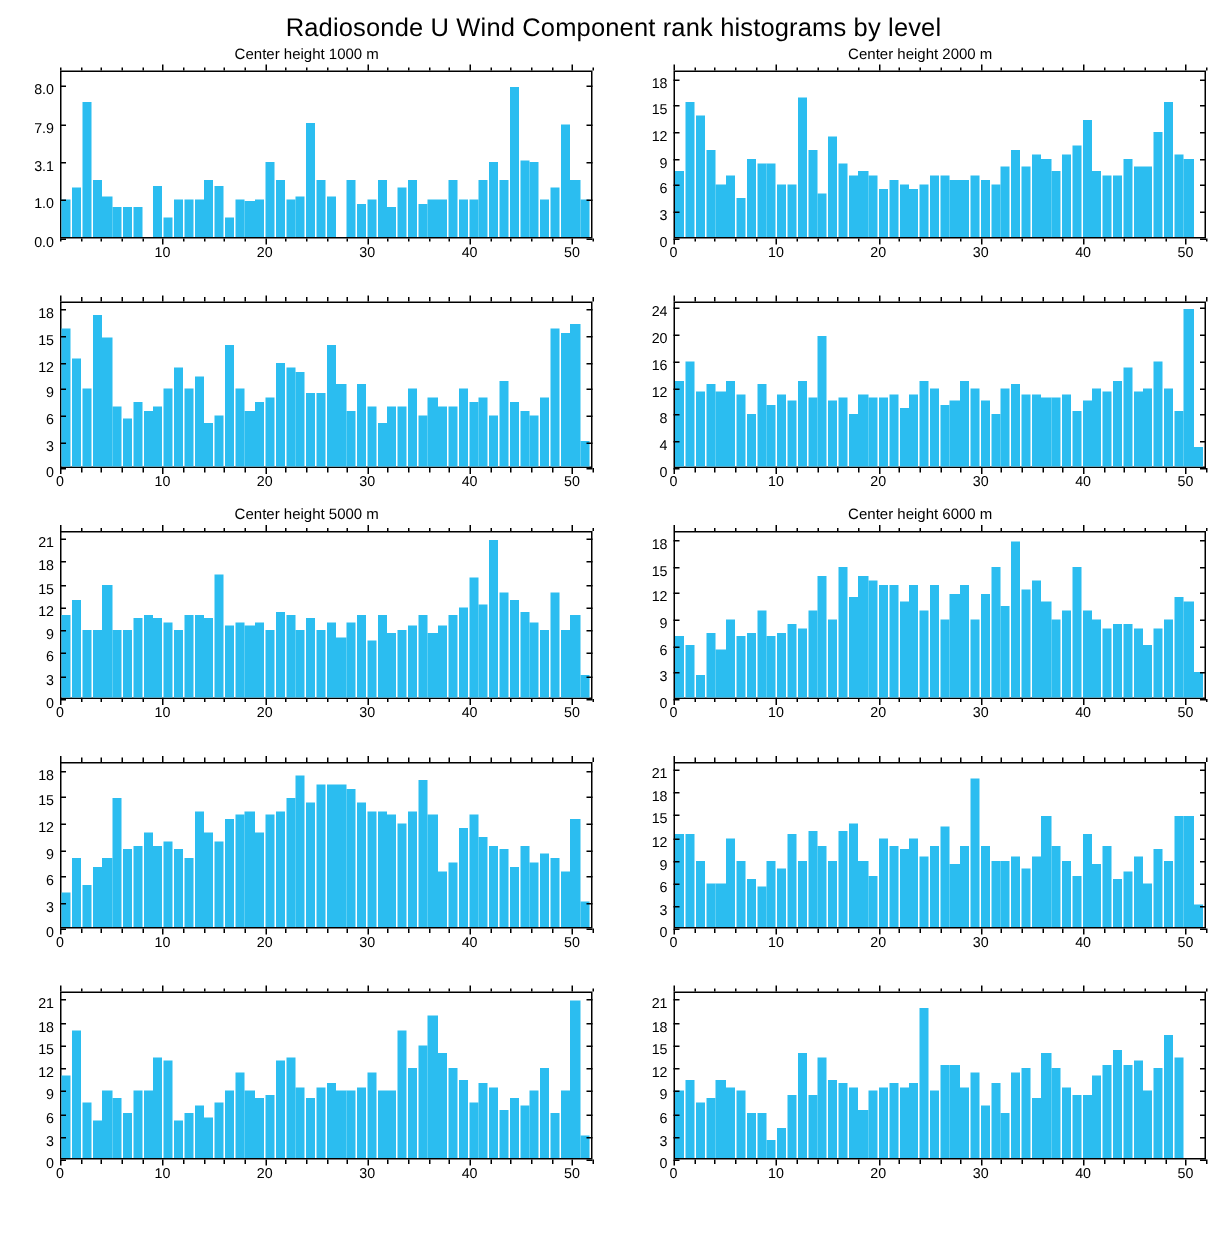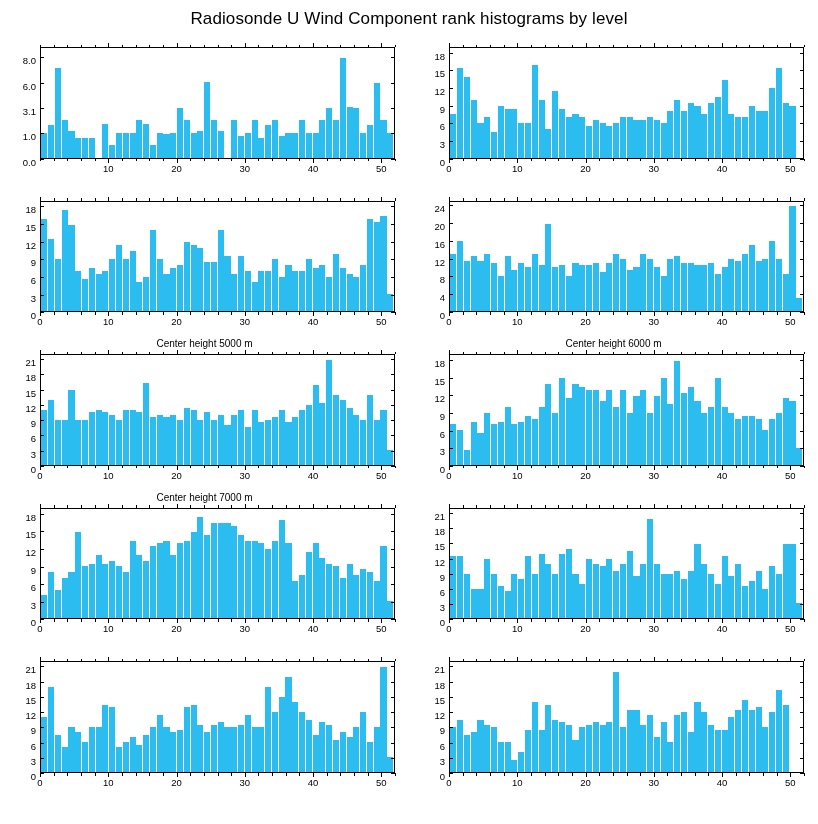--- a/index.html
+++ b/index.html
@@ -104,20 +104,21 @@
     line-height:1;
   }
 </style>
 </head>
 <body>
 
 <div id="page-title">Radiosonde U Wind Component rank histograms by level</div>
 
 <div id="grid">
     <div class="panel">
+      <div class="panel-title">Center height 1000 m</div>
       <div class="plotwrap">
         <div class="frame"></div>
         <div class="bars">
           <div class="bar" style="height: 22.7273%;"></div>
           <div class="bar" style="height: 29.5455%;"></div>
           <div class="bar" style="height: 81.8182%;"></div>
           <div class="bar" style="height: 34.0909%;"></div>
           <div class="bar" style="height: 23.8636%;"></div>
           <div class="bar" style="height: 18.1818%;"></div>
           <div class="bar" style="height: 18.1818%;"></div>
@@ -171,21 +172,21 @@
         <div class="ytick right" style="top: 100%;"></div>
         <div class="ylab" style="top: calc(100% - 6px);">0.0</div>
         <div class="ytick inner" style="top: 77.2727%;"></div>
         <div class="ytick right" style="top: 77.2727%;"></div>
         <div class="ylab" style="top: calc(77.2727% - 6px);">1.0</div>
         <div class="ytick inner" style="top: 54.5455%;"></div>
         <div class="ytick right" style="top: 54.5455%;"></div>
         <div class="ylab" style="top: calc(54.5455% - 6px);">3.1</div>
         <div class="ytick inner" style="top: 31.8182%;"></div>
         <div class="ytick right" style="top: 31.8182%;"></div>
-        <div class="ylab" style="top: calc(31.8182% - 6px);">6.0</div>
+        <div class="ylab" style="top: calc(31.8182% - 6px);">7.9</div>
         <div class="ytick inner" style="top: 9.09091%;"></div>
         <div class="ytick right" style="top: 9.09091%;"></div>
         <div class="ylab" style="top: calc(9.09091% - 6px);">8.0</div>
         <div class="xtick minor" style="left: 0%;"></div>
         <div class="xtick top minor" style="left: 0%;"></div>
         <div class="xtick minor" style="left: 3.84615%;"></div>
         <div class="xtick top minor" style="left: 3.84615%;"></div>
         <div class="xtick minor" style="left: 7.69231%;"></div>
         <div class="xtick top minor" style="left: 7.69231%;"></div>
         <div class="xtick minor" style="left: 11.5385%;"></div>
@@ -237,20 +238,21 @@
         <div class="xtick minor" style="left: 100%;"></div>
         <div class="xtick top minor" style="left: 100%;"></div>
         <div class="xlab" style="left: 19.2308%;">10</div>
         <div class="xlab" style="left: 38.4615%;">20</div>
         <div class="xlab" style="left: 57.6923%;">30</div>
         <div class="xlab" style="left: 76.9231%;">40</div>
         <div class="xlab" style="left: 96.1538%;">50</div>
       </div>
     </div>
     <div class="panel">
+      <div class="panel-title">Center height 2000 m</div>
       <div class="plotwrap">
         <div class="frame"></div>
         <div class="bars">
           <div class="bar" style="height: 39.4737%;"></div>
           <div class="bar" style="height: 81.5789%;"></div>
           <div class="bar" style="height: 73.6842%;"></div>
           <div class="bar" style="height: 52.6316%;"></div>
           <div class="bar" style="height: 31.5789%;"></div>
           <div class="bar" style="height: 36.8421%;"></div>
           <div class="bar" style="height: 23.6842%;"></div>
@@ -942,21 +944,20 @@
         <div class="xtick top minor" style="left: 100%;"></div>
         <div class="xlab" style="left: 0%;">0</div>
         <div class="xlab" style="left: 19.2308%;">10</div>
         <div class="xlab" style="left: 38.4615%;">20</div>
         <div class="xlab" style="left: 57.6923%;">30</div>
         <div class="xlab" style="left: 76.9231%;">40</div>
         <div class="xlab" style="left: 96.1538%;">50</div>
       </div>
     </div>
     <div class="panel">
-      <div class="panel-title">Center height 7000 m</div>
       <div class="plotwrap">
         <div class="frame"></div>
         <div class="bars">
           <div class="bar" style="height: 21.0526%;"></div>
           <div class="bar" style="height: 42.1053%;"></div>
           <div class="bar" style="height: 26.3158%;"></div>
           <div class="bar" style="height: 36.8421%;"></div>
           <div class="bar" style="height: 42.1053%;"></div>
           <div class="bar" style="height: 78.9474%;"></div>
           <div class="bar" style="height: 47.3684%;"></div>

